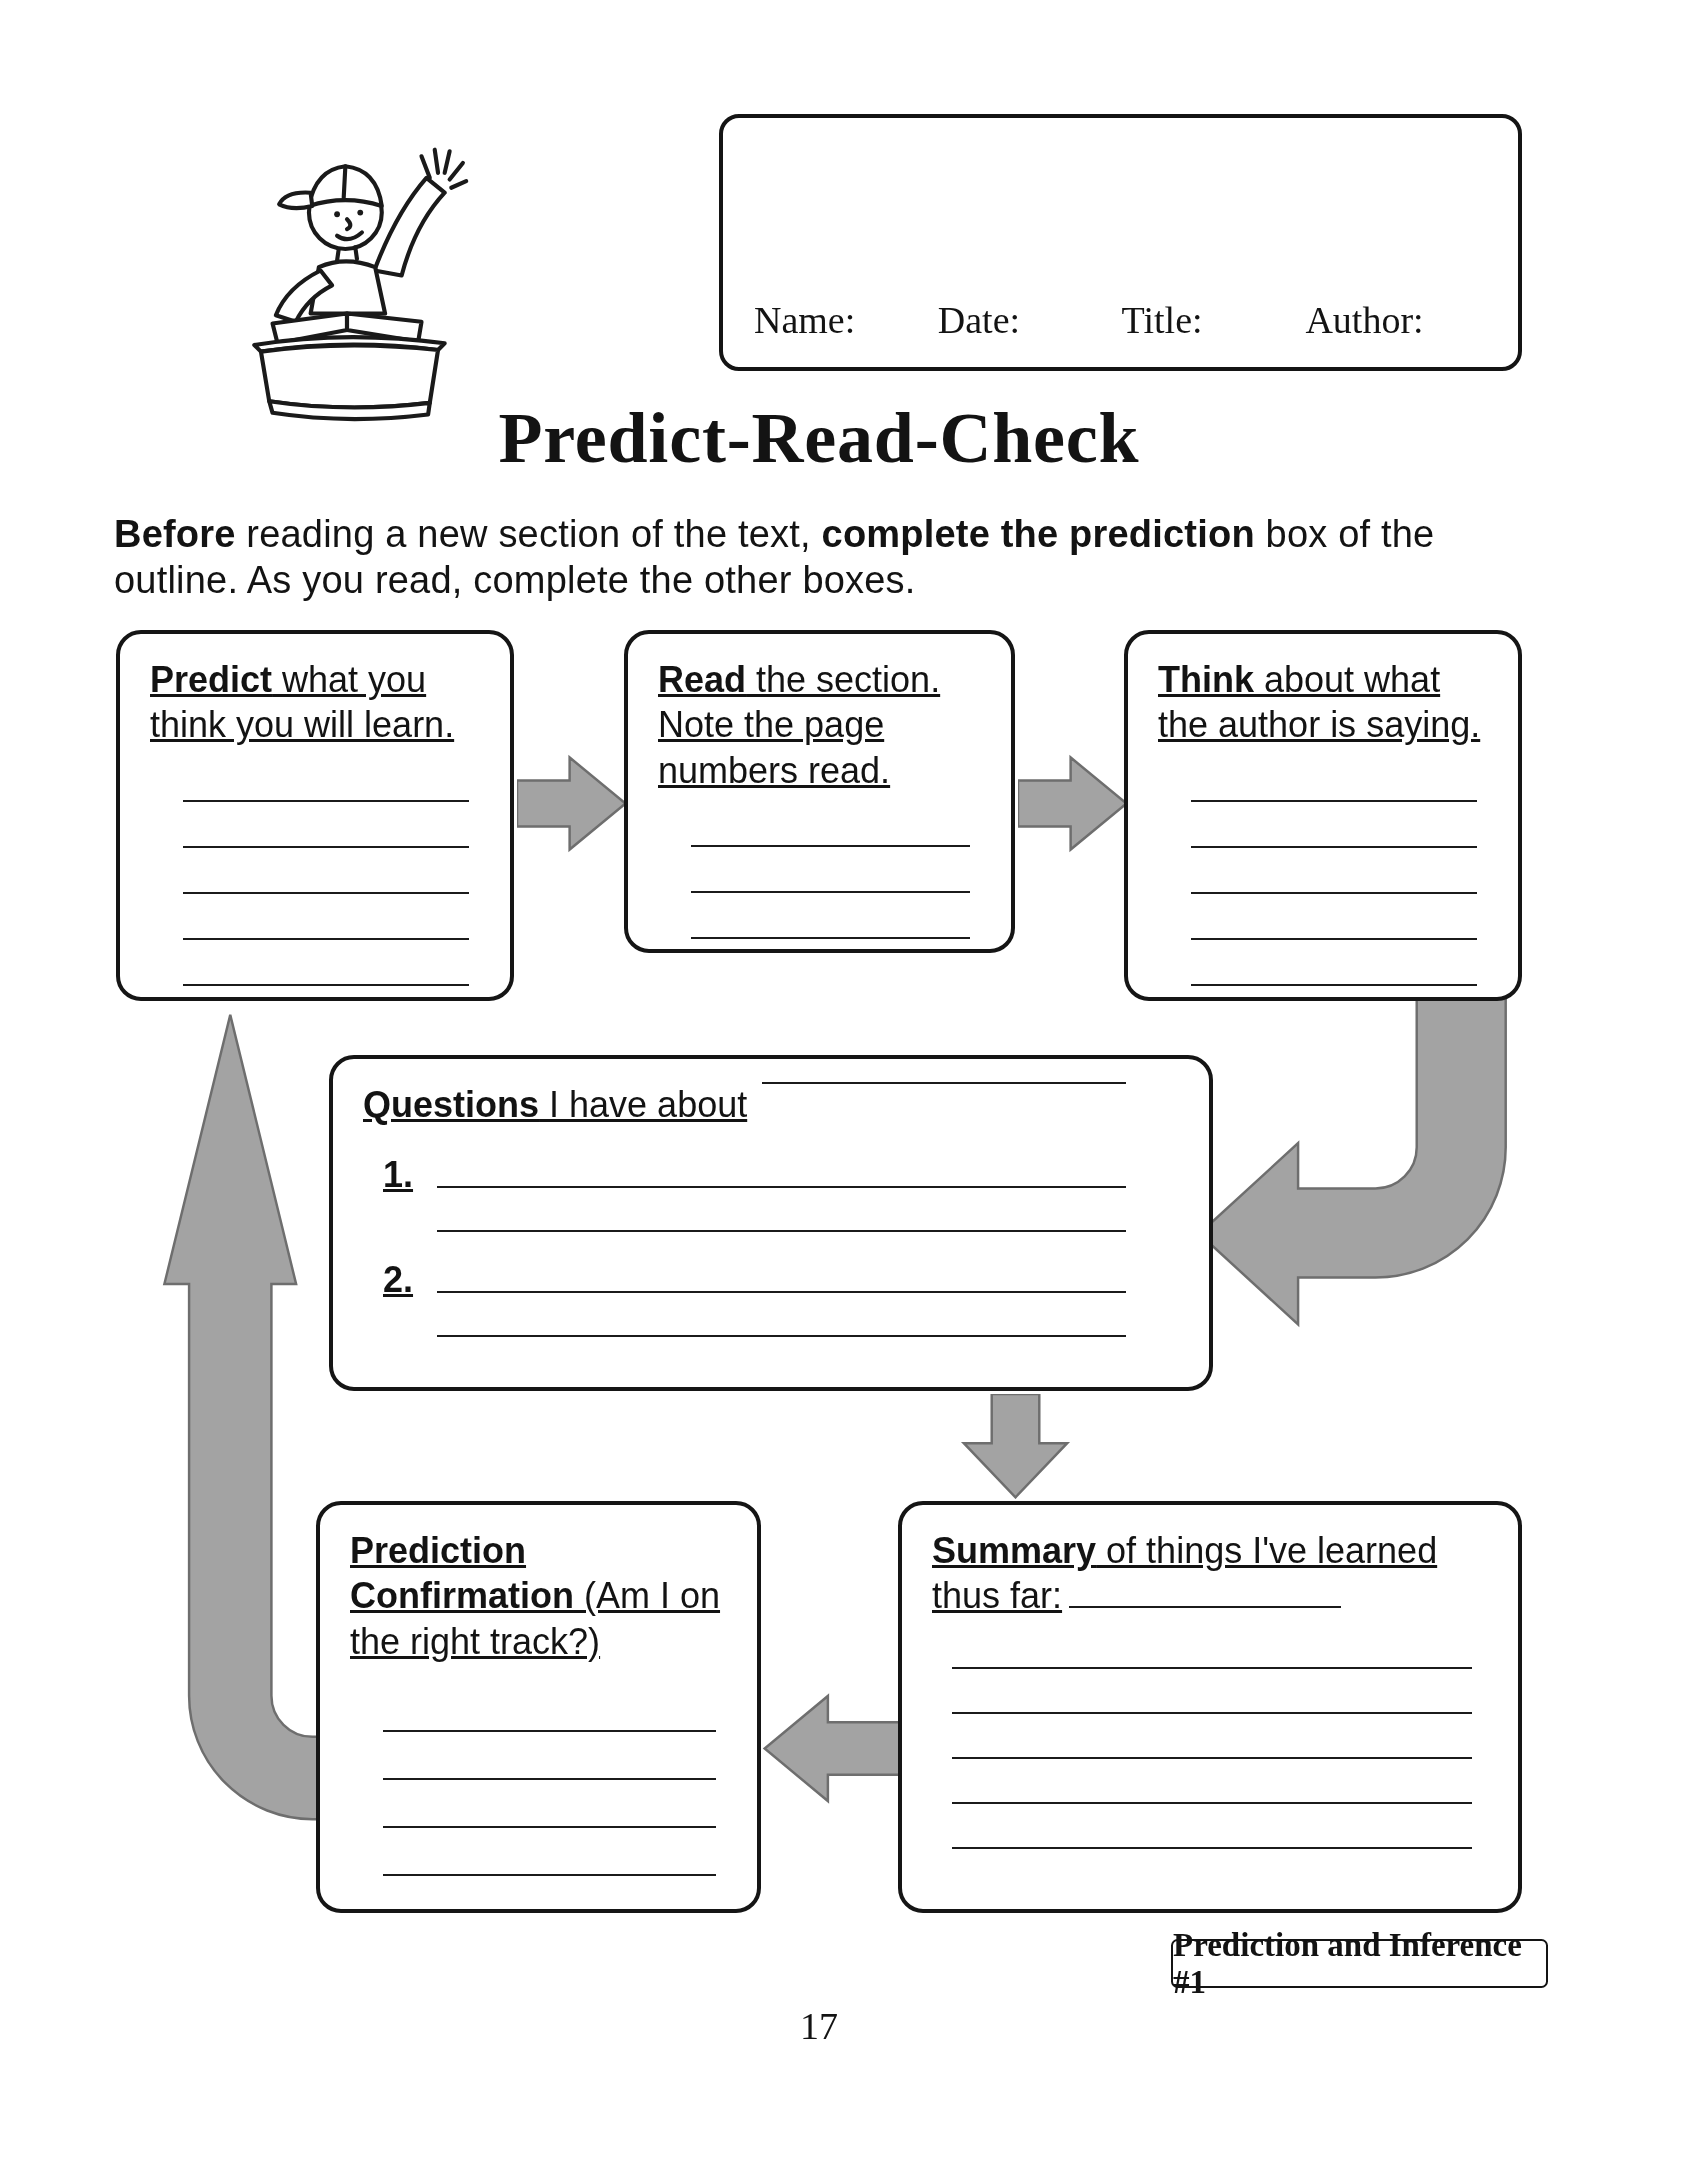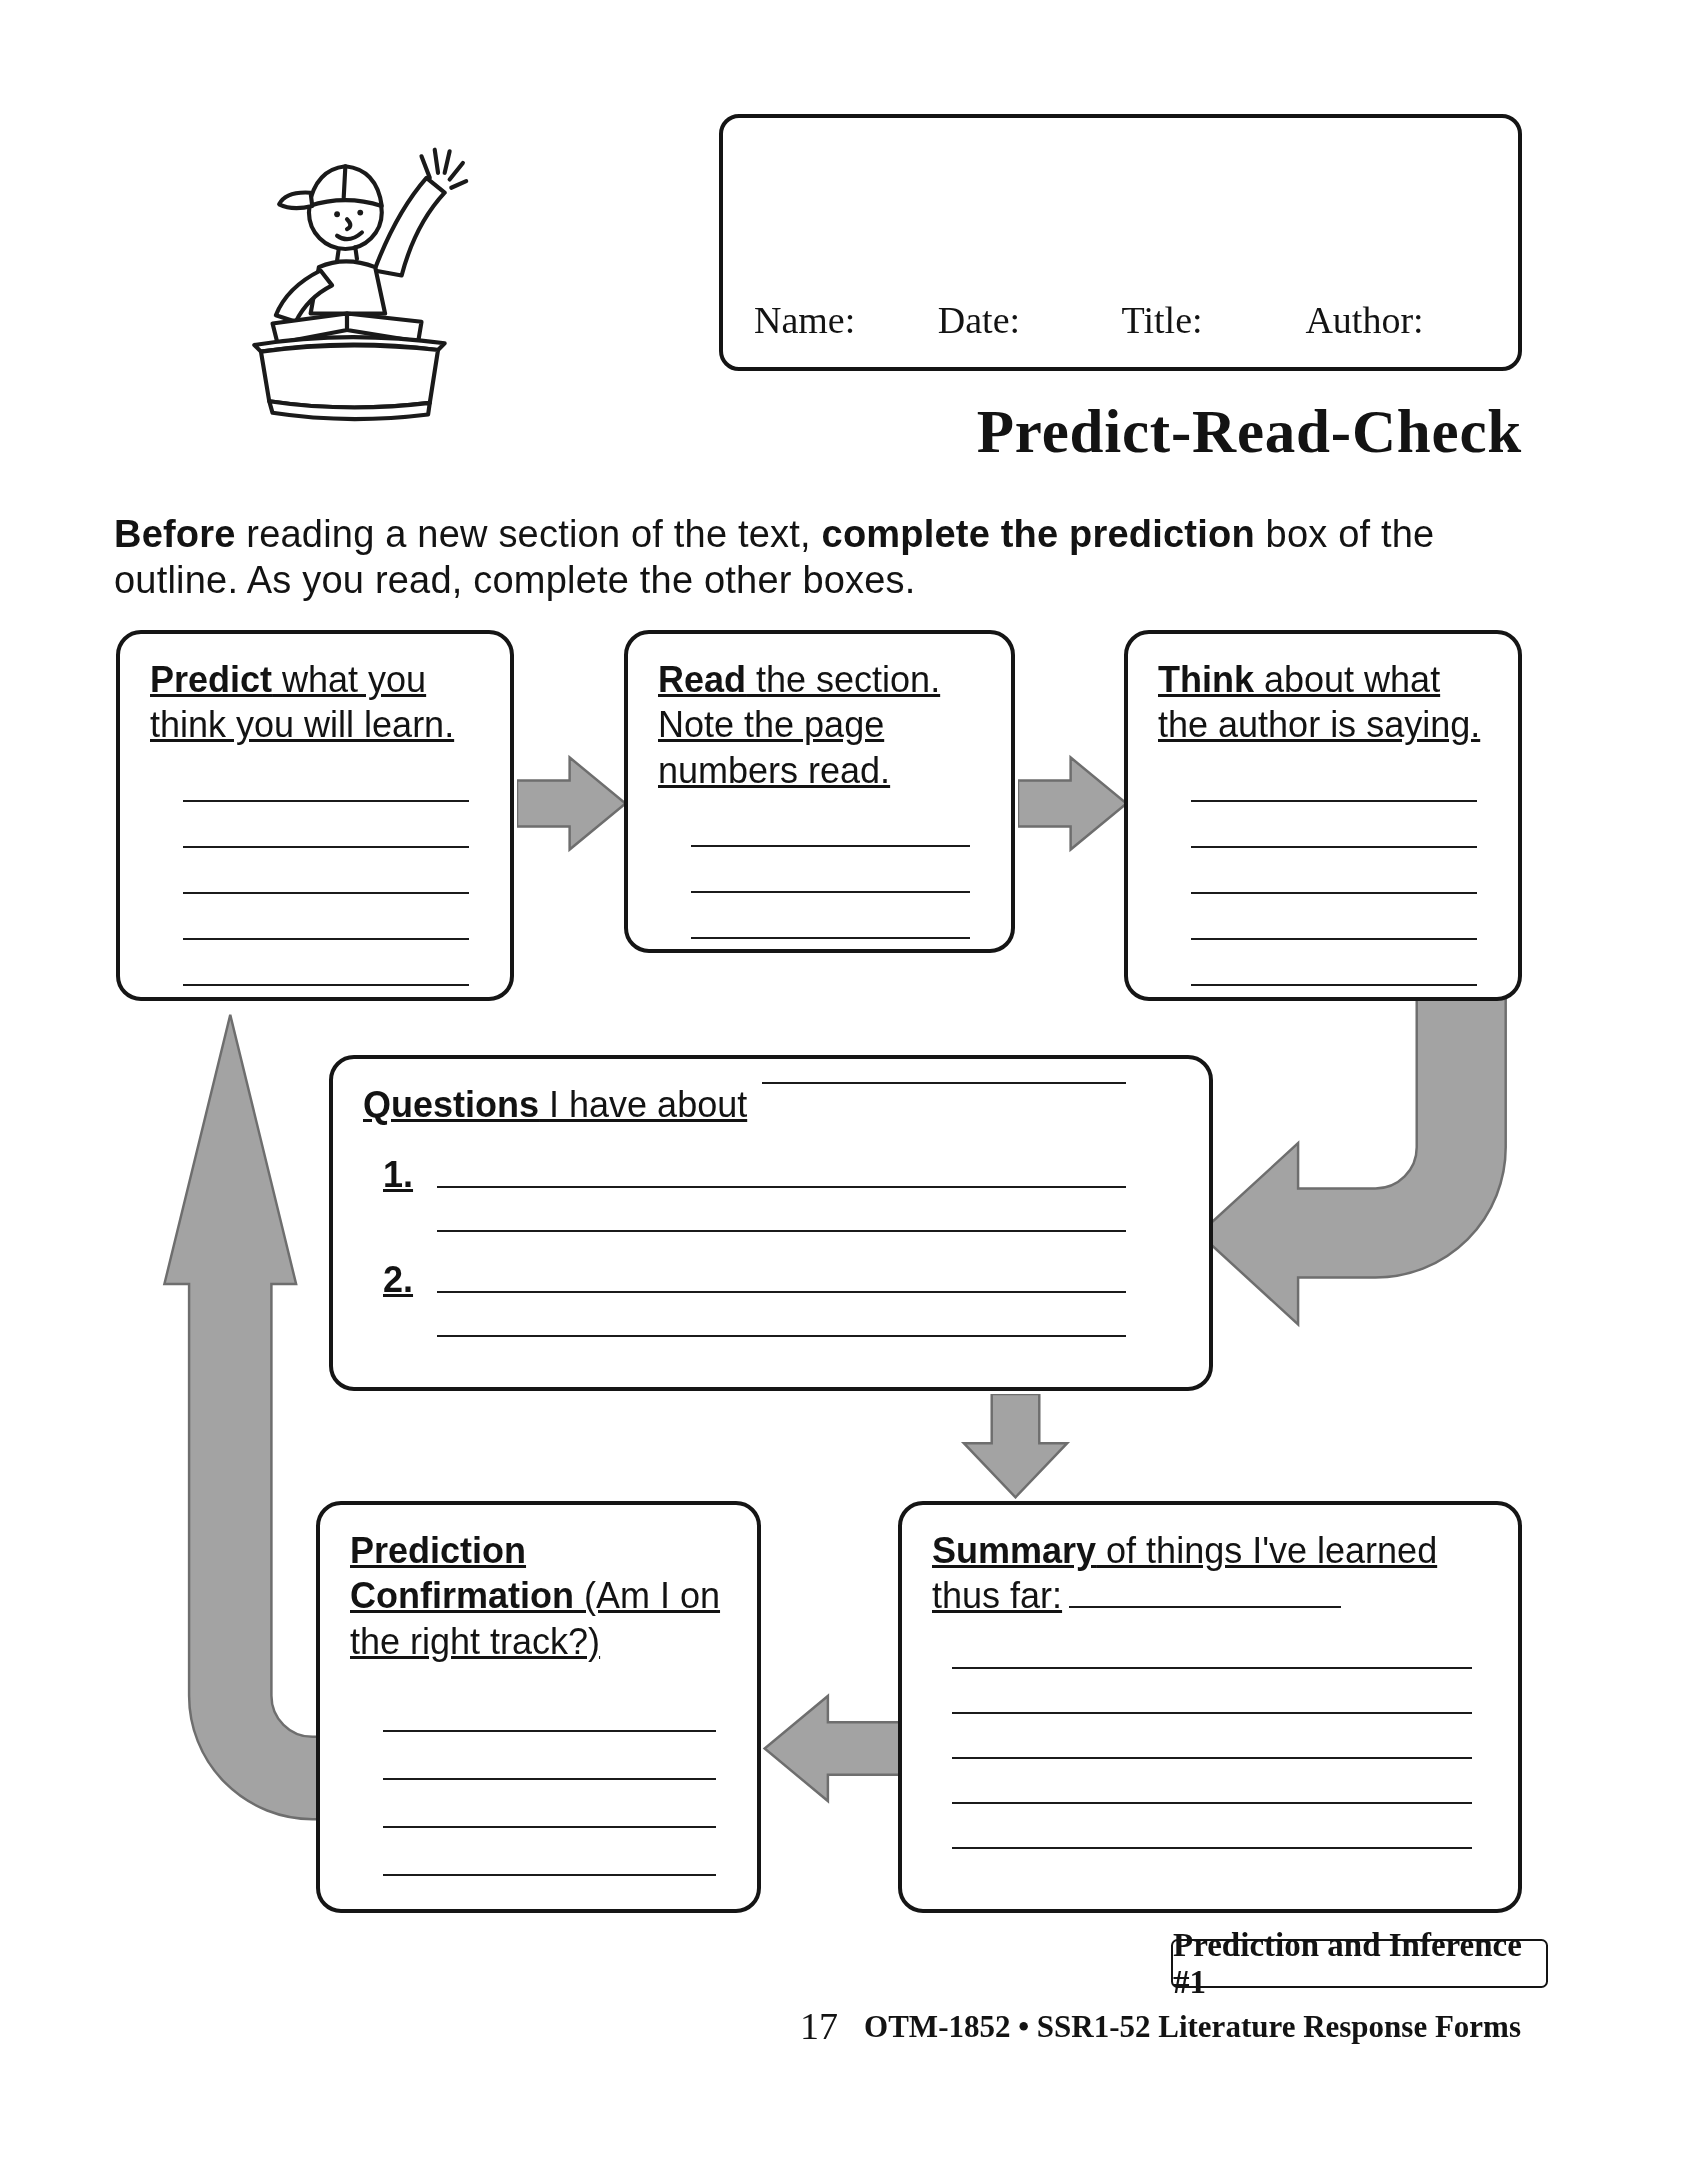--- a/index.html
+++ b/index.html
@@ -23,22 +23,22 @@
     padding:21.4px 35px 25px 31px;
     display:flex; flex-direction:row; justify-content:space-between;
     font-family:"Liberation Serif", serif; font-size:38px;
   }
   .nb-row { display:flex; align-items:flex-end; }
   .nb-label { width:169px; flex:0 0 auto; }
   .nb-line { flex:1; border-bottom:2.5px solid #1b1b1b; margin:0 3.3px 6.6px 11.5px; height:1.6px; }
 
   .main-title {
     position:absolute; left:116px; top:397px; width:1406px;
-    text-align:right; font-family:"Liberation Serif", serif;
-    font-weight:bold; font-size:61px; letter-spacing:0.8px;
+    text-align:center; font-family:"Liberation Serif", serif;
+    font-weight:bold; font-size:72px; letter-spacing:0.8px;
   }
 
   .intro {
     position:absolute; left:114px; top:511px; width:1438px;
     font-size:38px; line-height:1.22; letter-spacing:0.2px;
   }
 
   
   .fbox {
     position:absolute; background:#fff;
@@ -246,16 +246,15 @@
       <div class="wline"></div>
       <div class="wline"></div>
       <div class="wline"></div>
       <div class="wline"></div>
       <div class="wline"></div>
     </div>
   </div>
 
   <div class="badge">Prediction and Inference #1</div>
   <div class="footer-page">17</div>
-  <div class="footer-right">OTM-1852 • SSR1-52 Literature Response Forms</div>
 
 </div>
 
 
 </body></html>

